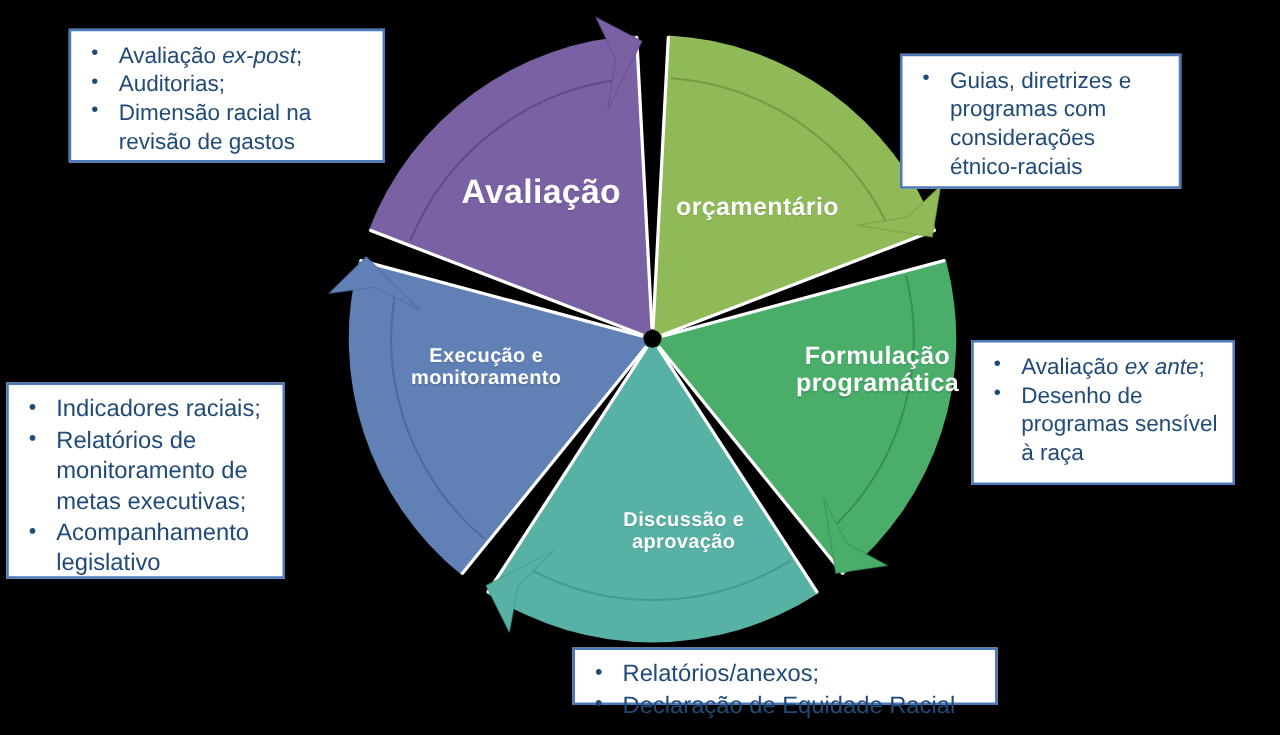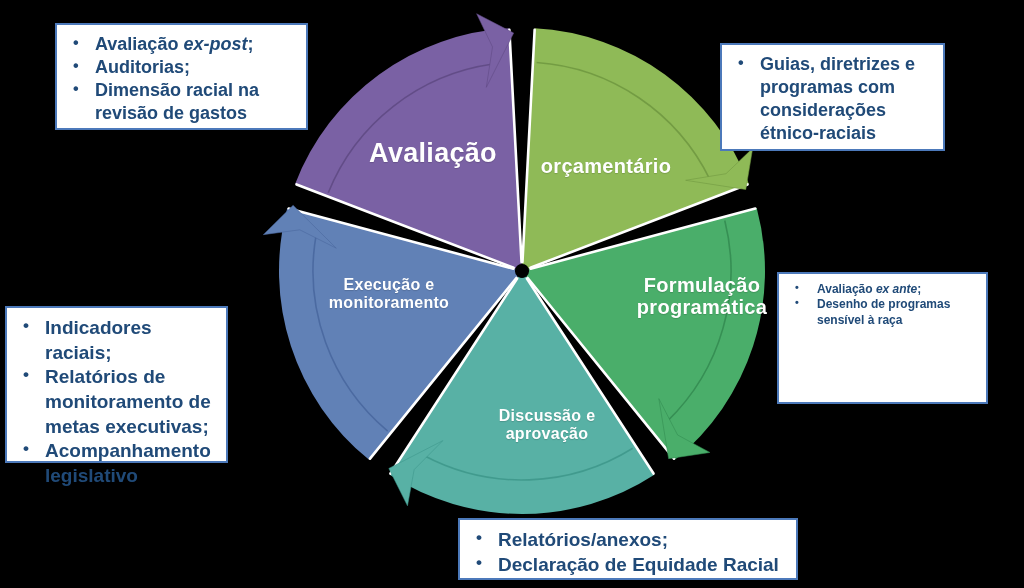--- a/index.html
+++ b/index.html
@@ -17,32 +17,32 @@
   #lbl-avaliacao{left:433px;top:154px;font-size:27px;}
   #lbl-planejamento{left:606px;top:155px;font-size:20px;}
   #lbl-formulacao{left:660px;top:296px;font-size:20px;margin-left:42px;}
   #lbl-discussao{left:547px;top:425px;font-size:16px;}
   #lbl-execucao{left:389px;top:294px;font-size:16px;}
   
   .callout{
     position:absolute;background:#ffffff;border:2px solid #4C79BA;
     color:#204A78;box-sizing:border-box;padding:8px 10px 8px 6px;
   }
-  .callout ul{margin:0;padding:0;list-style:none;font-weight:bold;}
+  .callout ul{margin:0;padding:0;list-style:none;}
   .callout li{position:relative;padding-left:32px;}
   .callout li::before{
     content:"\2022";position:absolute;left:10px;top:-1px;
     font-size:0.9em;color:#204A78;
   }
   .callout em{font-style:italic;}
   #callout-avaliacao   {left:55px; top:23px; width:253px;height:107px;font-size:18px;line-height:1.28;}
   #callout-planejamento{left:720px;top:43px; width:225px;height:108px;font-size:18px;line-height:1.28;}
-  #callout-formulacao  {left:777px;top:272px;width:211px;height:132px;font-size:12px;line-height:1.28;}
+  #callout-formulacao  {left:777px;top:272px;width:211px;height:116px;font-size:18px;line-height:1.28;}
   #callout-execucao    {left:5px;  top:306px;width:223px;height:157px;font-size:19px;line-height:1.30;}
-  #callout-discussao   {left:458px;top:518px;width:340px;height:62px; font-size:19px;line-height:1.30;}
+  #callout-discussao   {left:458px;top:518px;width:340px;height:46px; font-size:19px;line-height:1.30;}
 </style>
 </head>
 <body>
 
 <div class="stage">
 
   <svg id="cycle-svg" width="1024" height="588" viewBox="0 0 1024 588">
       <g>
         <path d="M 515.46,268.49 L 295.14,183.92 A 243 243 0 0 1 509.28,28.33 L 521.63,264.01 A 7 7 0 0 0 515.46,268.49 Z" fill="#7A61A4"></path>
         <path d="M 328.24,192.71 A 208.98 208.98 0 0 1 492.92,64.05" fill="none" stroke="#5E4983" stroke-width="1.6" opacity="0.85"></path>

